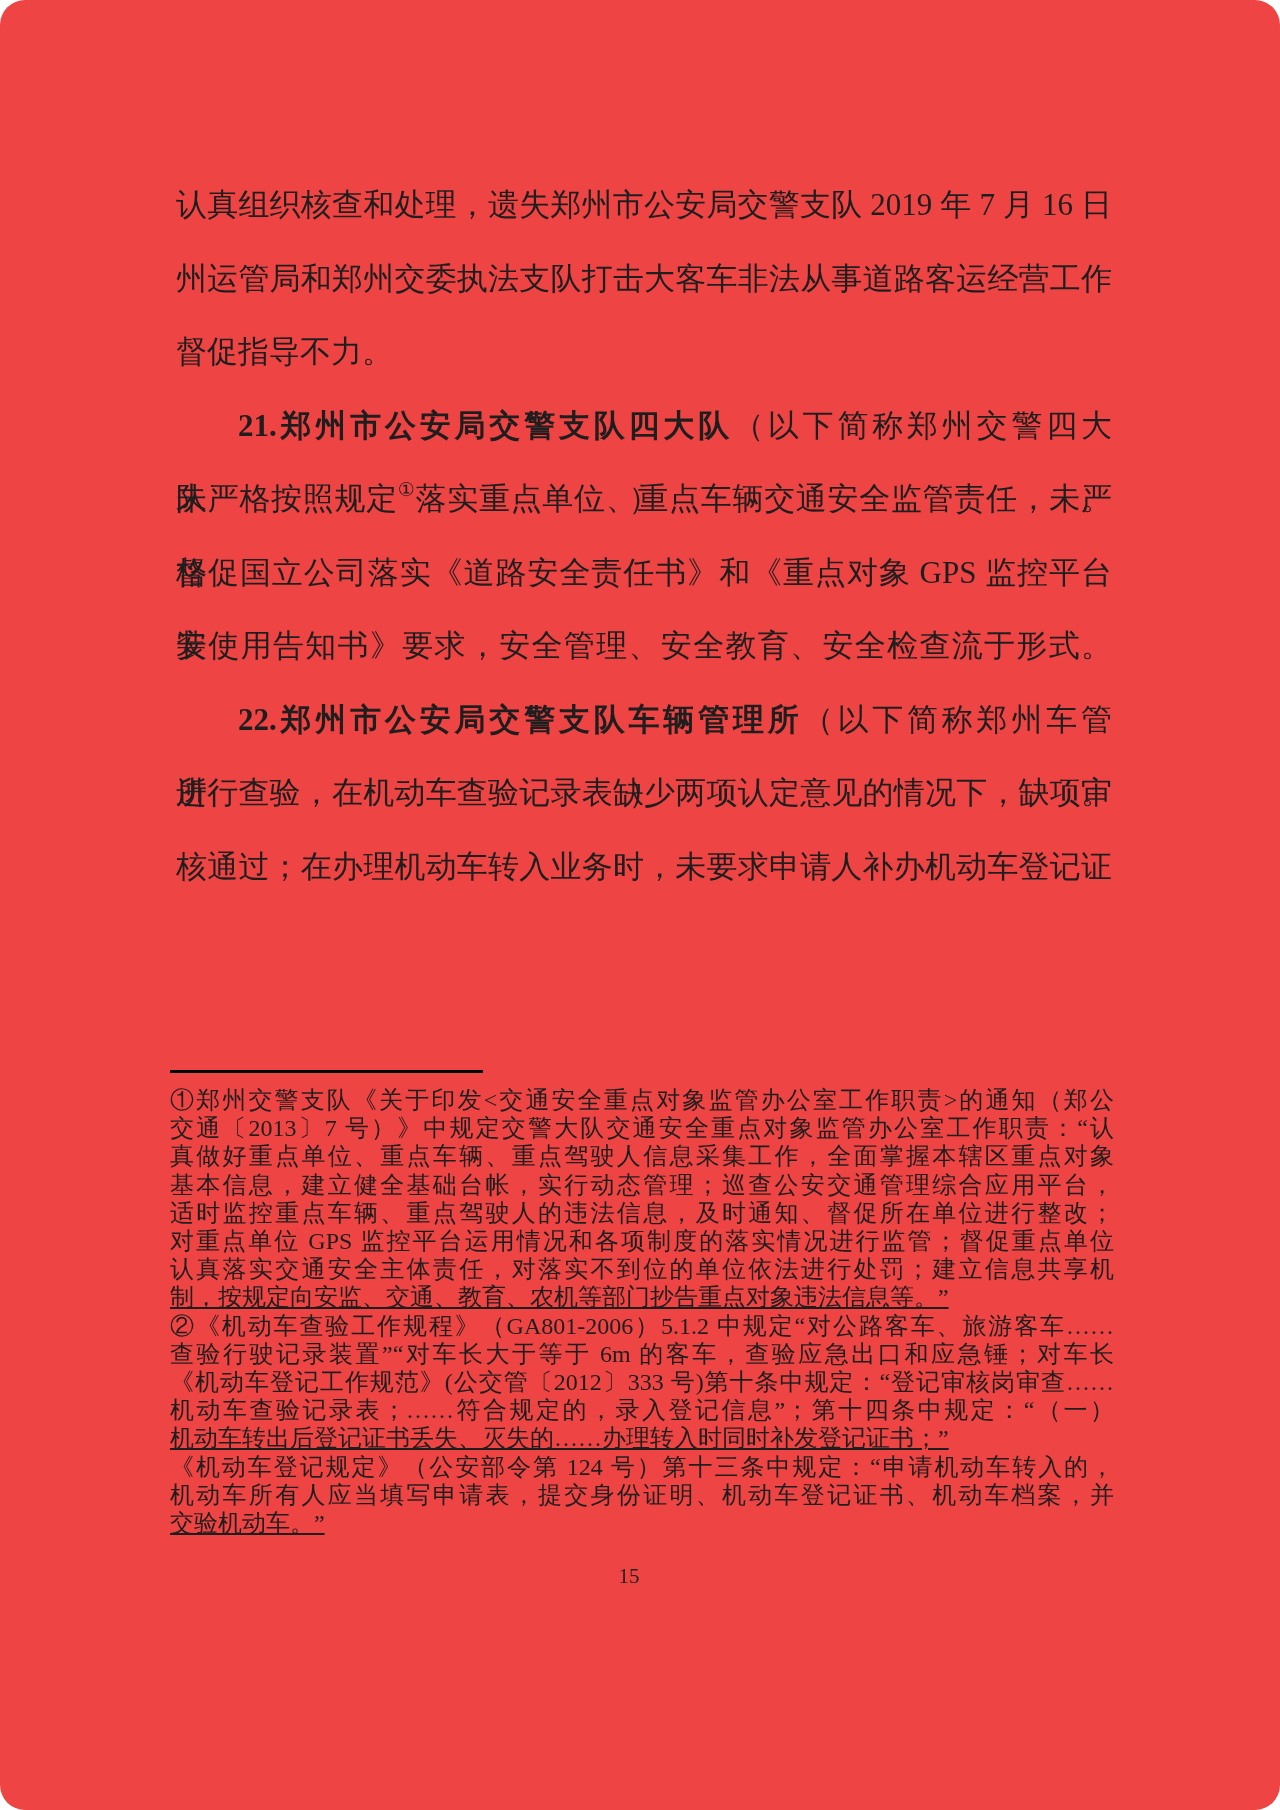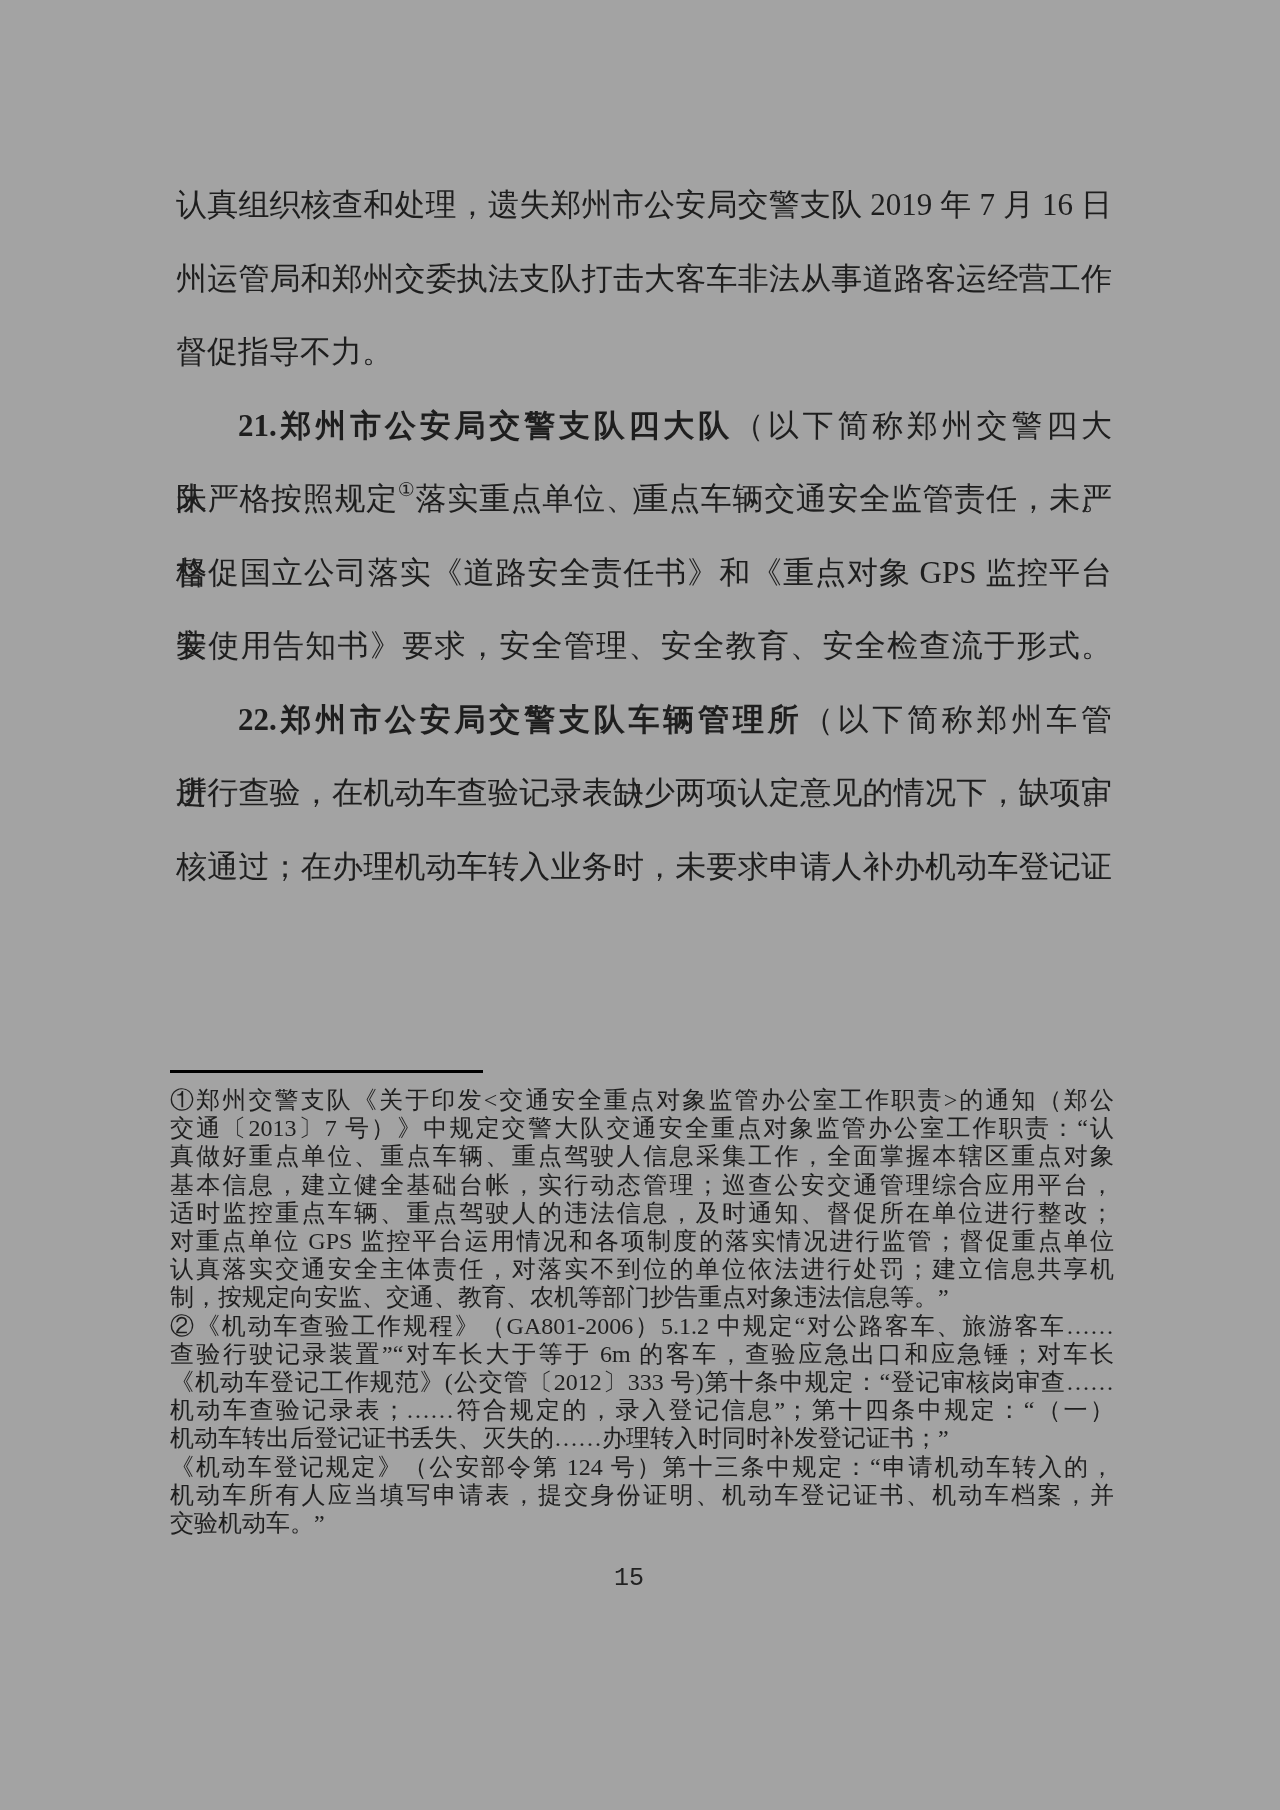--- a/index.html
+++ b/index.html
@@ -1,23 +1,24 @@
 <!DOCTYPE html>
 <html><head>
 <meta charset="utf-8">
 <style>
   html, body { margin: 0; padding: 0; background: #ffffff; }
   .page {
     position: relative;
     width: 1280px;
     height: 1810px;
-    background: #a3a3a3;
+    background: #ef4444;
     color: #1e1e1e;
     font-family: "Liberation Serif", serif;
     overflow: hidden;
+    border-radius: 25px;
   }
   .body-text {
     position: absolute;
     left: 176px;
     top: 168px;
     width: 936px;
   }
   .bline {
     font-size: 31px;
     line-height: 73.5px;
@@ -48,29 +49,29 @@
     left: 170px;
     top: 1086px;
     width: 944px;
   }
   .fline {
     font-size: 24px;
     line-height: 28.2px;
     text-align: justify;
     text-align-last: justify;
   }
-  .fline.short { text-align-last: left; }
+  .fline.short { text-align-last: left; text-decoration: underline; }
   .page-number {
     position: absolute;
     top: 1564px;
     left: 0;
     width: 1258px;
     text-align: center;
-    font-size: 25px;
-    font-family: Liberation Mono, monospace;
+    font-size: 21px;
+    font-family: Liberation Serif, serif;
     color: #222222;
   }
 </style>
 </head>
 <body>
 
 <div class="page">
 
   <div class="body-text">
 

